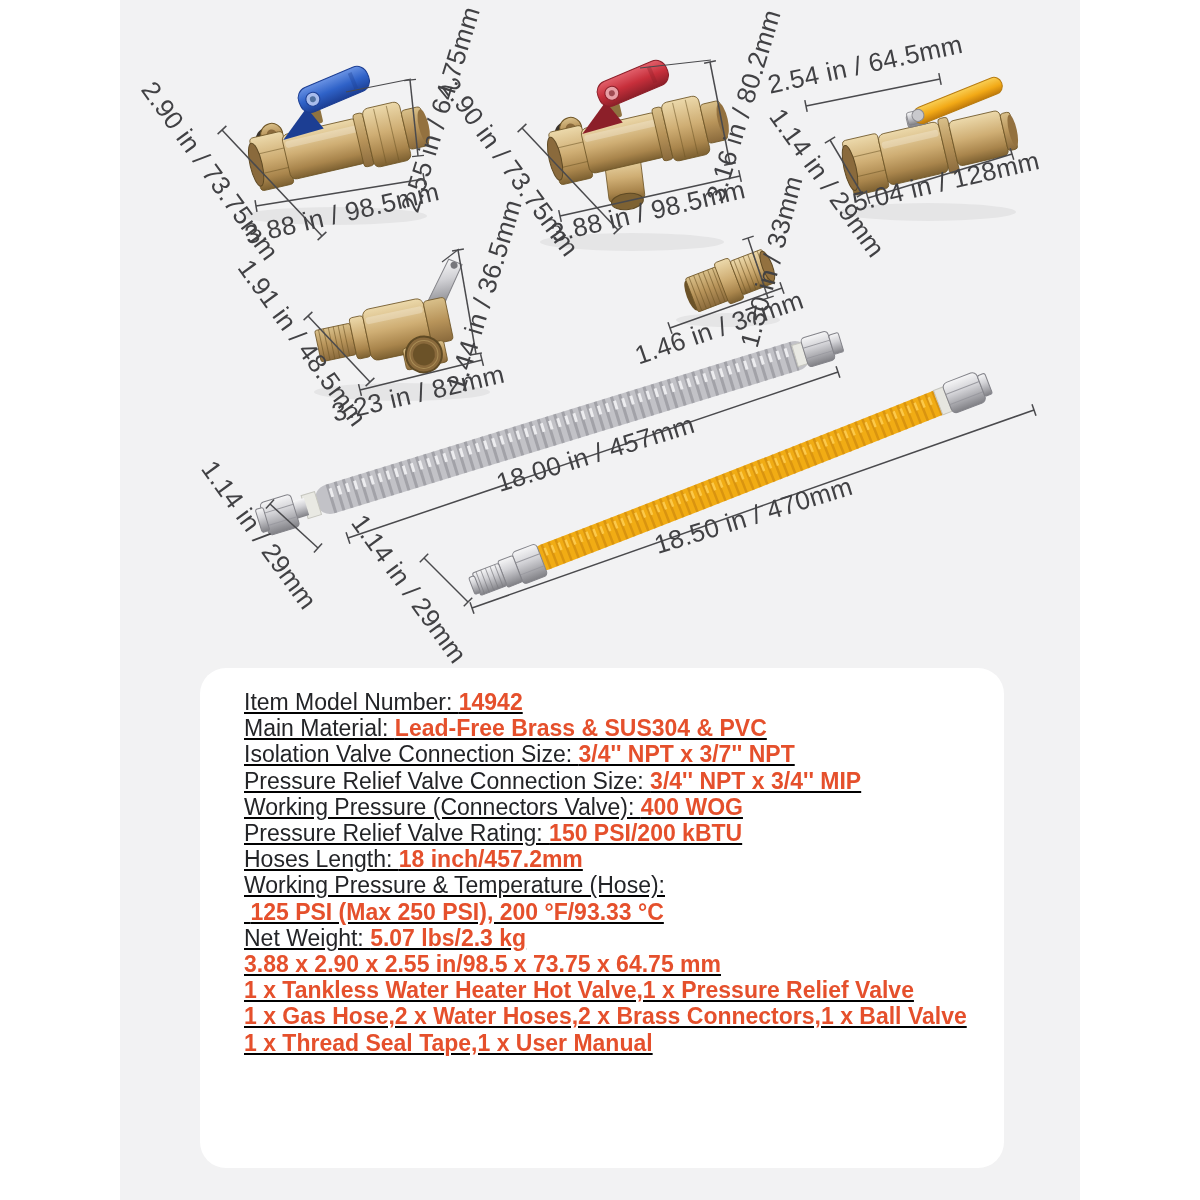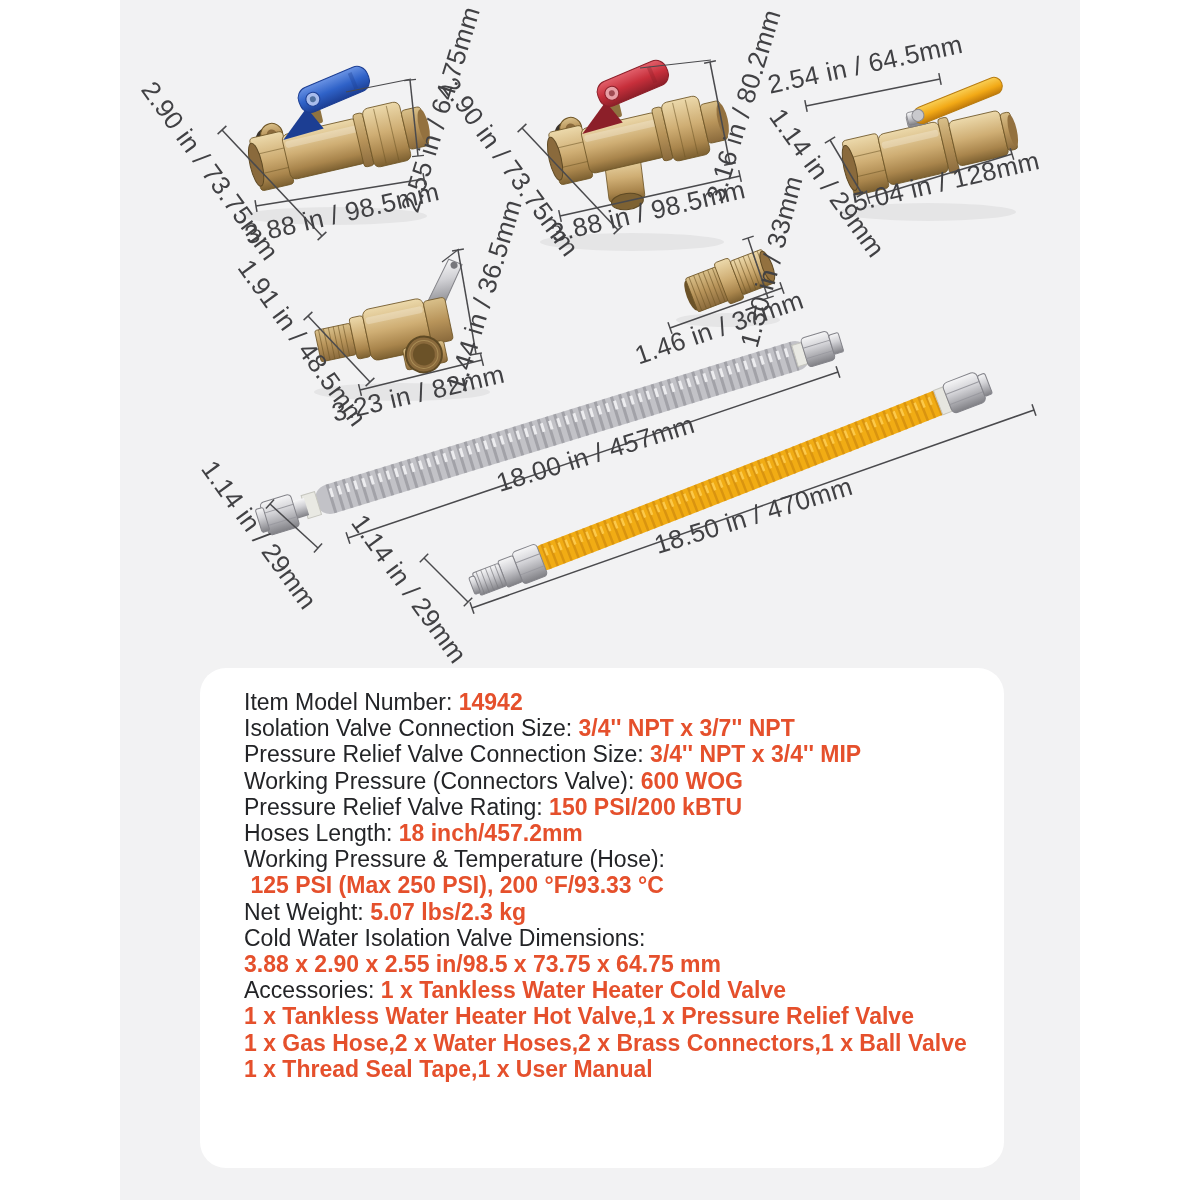--- a/index.html
+++ b/index.html
@@ -6,21 +6,21 @@
   .canvas{position:relative;width:1200px;height:1200px;background:#ffffff;overflow:hidden;
           font-family:"Liberation Sans",sans-serif;}
   .gray-panel{position:absolute;left:120px;top:0;width:960px;height:1200px;background:#f2f2f3;}
   svg.showcase{position:absolute;left:0;top:0;width:1200px;height:670px;}
   svg.showcase text{font-family:"Liberation Sans",sans-serif;font-size:26px;fill:#414144;
           letter-spacing:.3px;}
   .dim{stroke:#4a4a4d;stroke-width:1.5;fill:none;}
   .ext{stroke:#4a4a4d;stroke-width:1.2;fill:none;}
   .facet{stroke:rgba(110,85,38,.55);stroke-width:1;}
   .spec-card{position:absolute;left:200px;top:668px;width:804px;height:500px;background:#ffffff;
-          border-radius:26px;box-sizing:border-box;padding:21px 8px 0 44px;}
+          border-radius:26px;box-sizing:border-box;padding:21px 8px 0 44px;text-decoration:underline;}
   .spec-line{font-size:23px;line-height:26.2px;color:#232427;white-space:pre-wrap;}
   .spec-line .v{color:#e5502c;font-weight:bold;}
 </style>
 </head>
 <body>
 
 <div class="canvas">
   <div class="gray-panel"></div>
 
   <svg class="showcase" viewBox="0 0 1200 670">
@@ -314,28 +314,27 @@
       <text text-anchor="middle" transform="translate(756,524) rotate(-17)">18.50 in / 470mm</text>
     </g>
     <g>
       <line class="dim" x1="424" y1="558" x2="468" y2="602" marker-start="url(#tk)" marker-end="url(#tk)"></line>
       <text text-anchor="middle" transform="translate(402,594) rotate(54)">1.14 in / 29mm</text>
     </g>
   </svg>
 
   <div class="spec-card">
     <div class="spec-line"><span class="k">Item Model Number: </span><span class="v">14942</span></div>
+    <div class="spec-line"><span class="k">Main Material: </span><span class="v">Lead-Free Brass &amp; SUS304 &amp; PVC</span></div>
     <div class="spec-line"><span class="k">Isolation Valve Connection Size: </span><span class="v">3/4'' NPT x 3/7'' NPT</span></div>
     <div class="spec-line"><span class="k">Pressure Relief Valve Connection Size: </span><span class="v">3/4'' NPT x 3/4'' MIP</span></div>
-    <div class="spec-line"><span class="k">Working Pressure (Connectors Valve): </span><span class="v">600 WOG</span></div>
+    <div class="spec-line"><span class="k">Working Pressure (Connectors Valve): </span><span class="v">400 WOG</span></div>
     <div class="spec-line"><span class="k">Pressure Relief Valve Rating: </span><span class="v">150 PSI/200 kBTU</span></div>
     <div class="spec-line"><span class="k">Hoses Length: </span><span class="v">18 inch/457.2mm</span></div>
     <div class="spec-line"><span class="k">Working Pressure &amp; Temperature (Hose):</span><span class="v"></span></div>
     <div class="spec-line"><span class="k"></span><span class="v"> 125 PSI (Max 250 PSI), 200 °F/93.33 °C</span></div>
     <div class="spec-line"><span class="k">Net Weight: </span><span class="v">5.07 lbs/2.3 kg</span></div>
-    <div class="spec-line"><span class="k">Cold Water Isolation Valve Dimensions:</span><span class="v"></span></div>
     <div class="spec-line"><span class="k"></span><span class="v">3.88 x 2.90 x 2.55 in/98.5 x 73.75 x 64.75 mm</span></div>
-    <div class="spec-line"><span class="k">Accessories: </span><span class="v">1 x Tankless Water Heater Cold Valve</span></div>
     <div class="spec-line"><span class="k"></span><span class="v">1 x Tankless Water Heater Hot Valve,1 x Pressure Relief Valve</span></div>
     <div class="spec-line"><span class="k"></span><span class="v">1 x Gas Hose,2 x Water Hoses,2 x Brass Connectors,1 x Ball Valve</span></div>
     <div class="spec-line"><span class="k"></span><span class="v">1 x Thread Seal Tape,1 x User Manual</span></div>
   </div>
 </div>
 
 </body></html>

